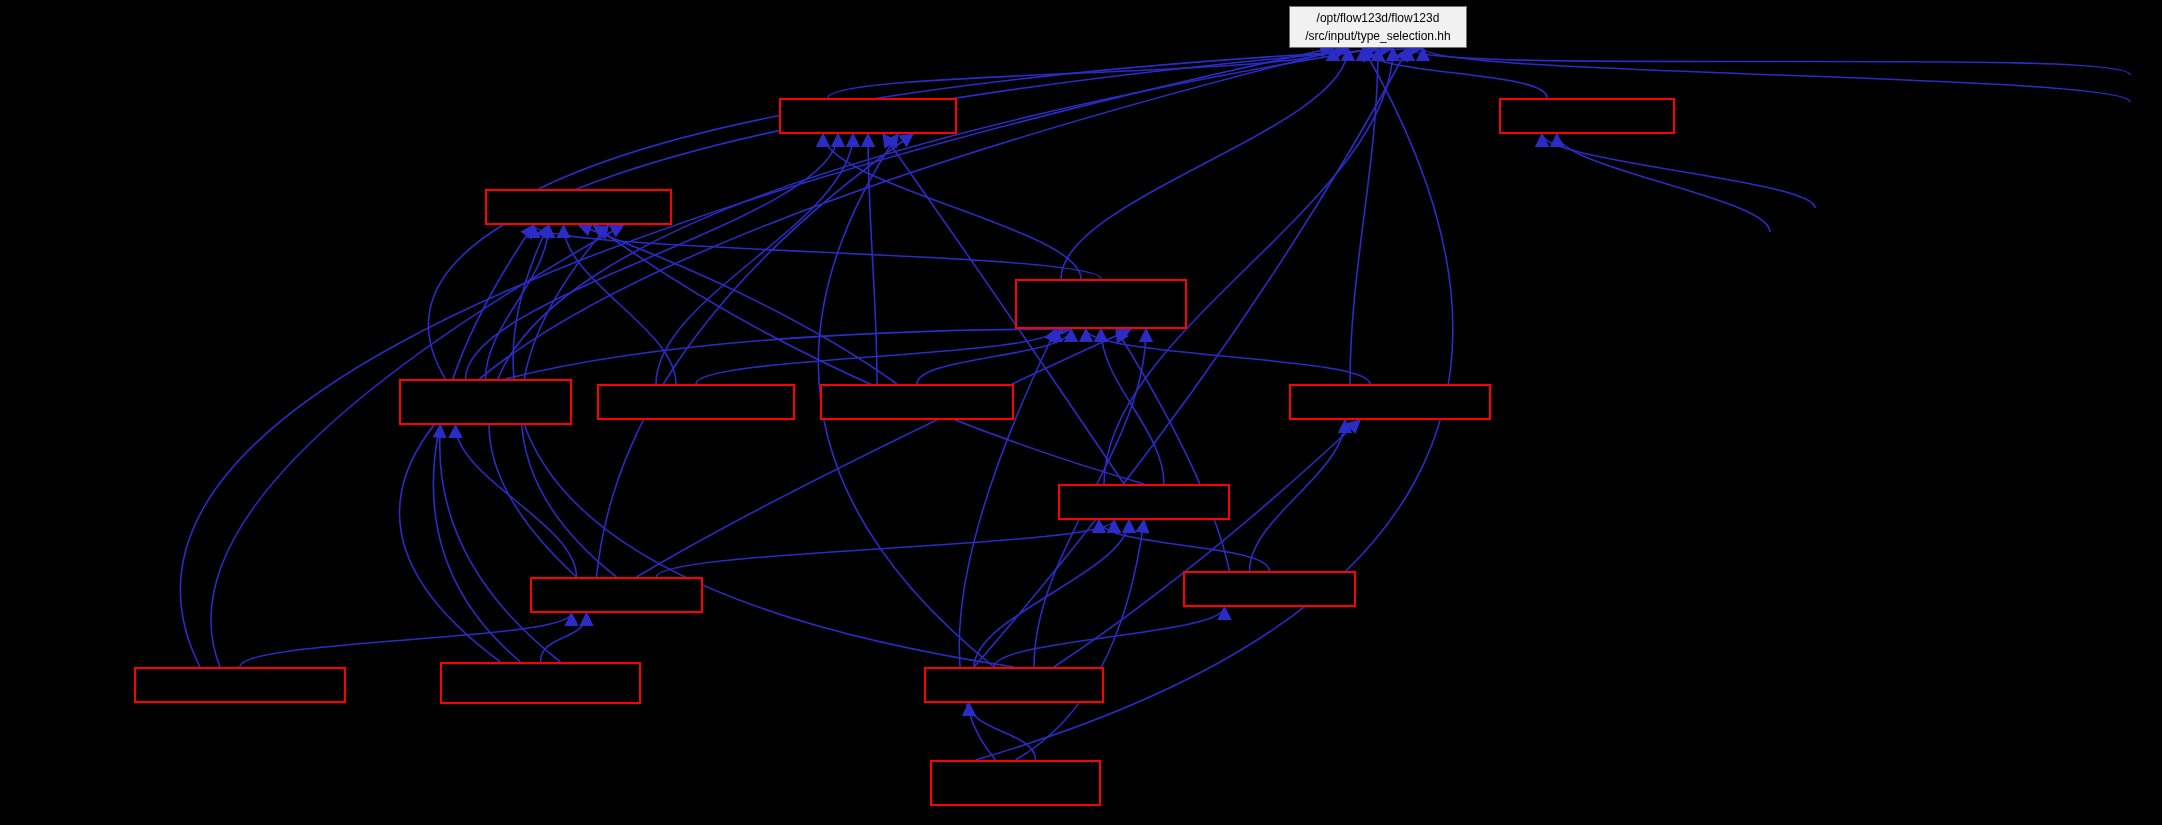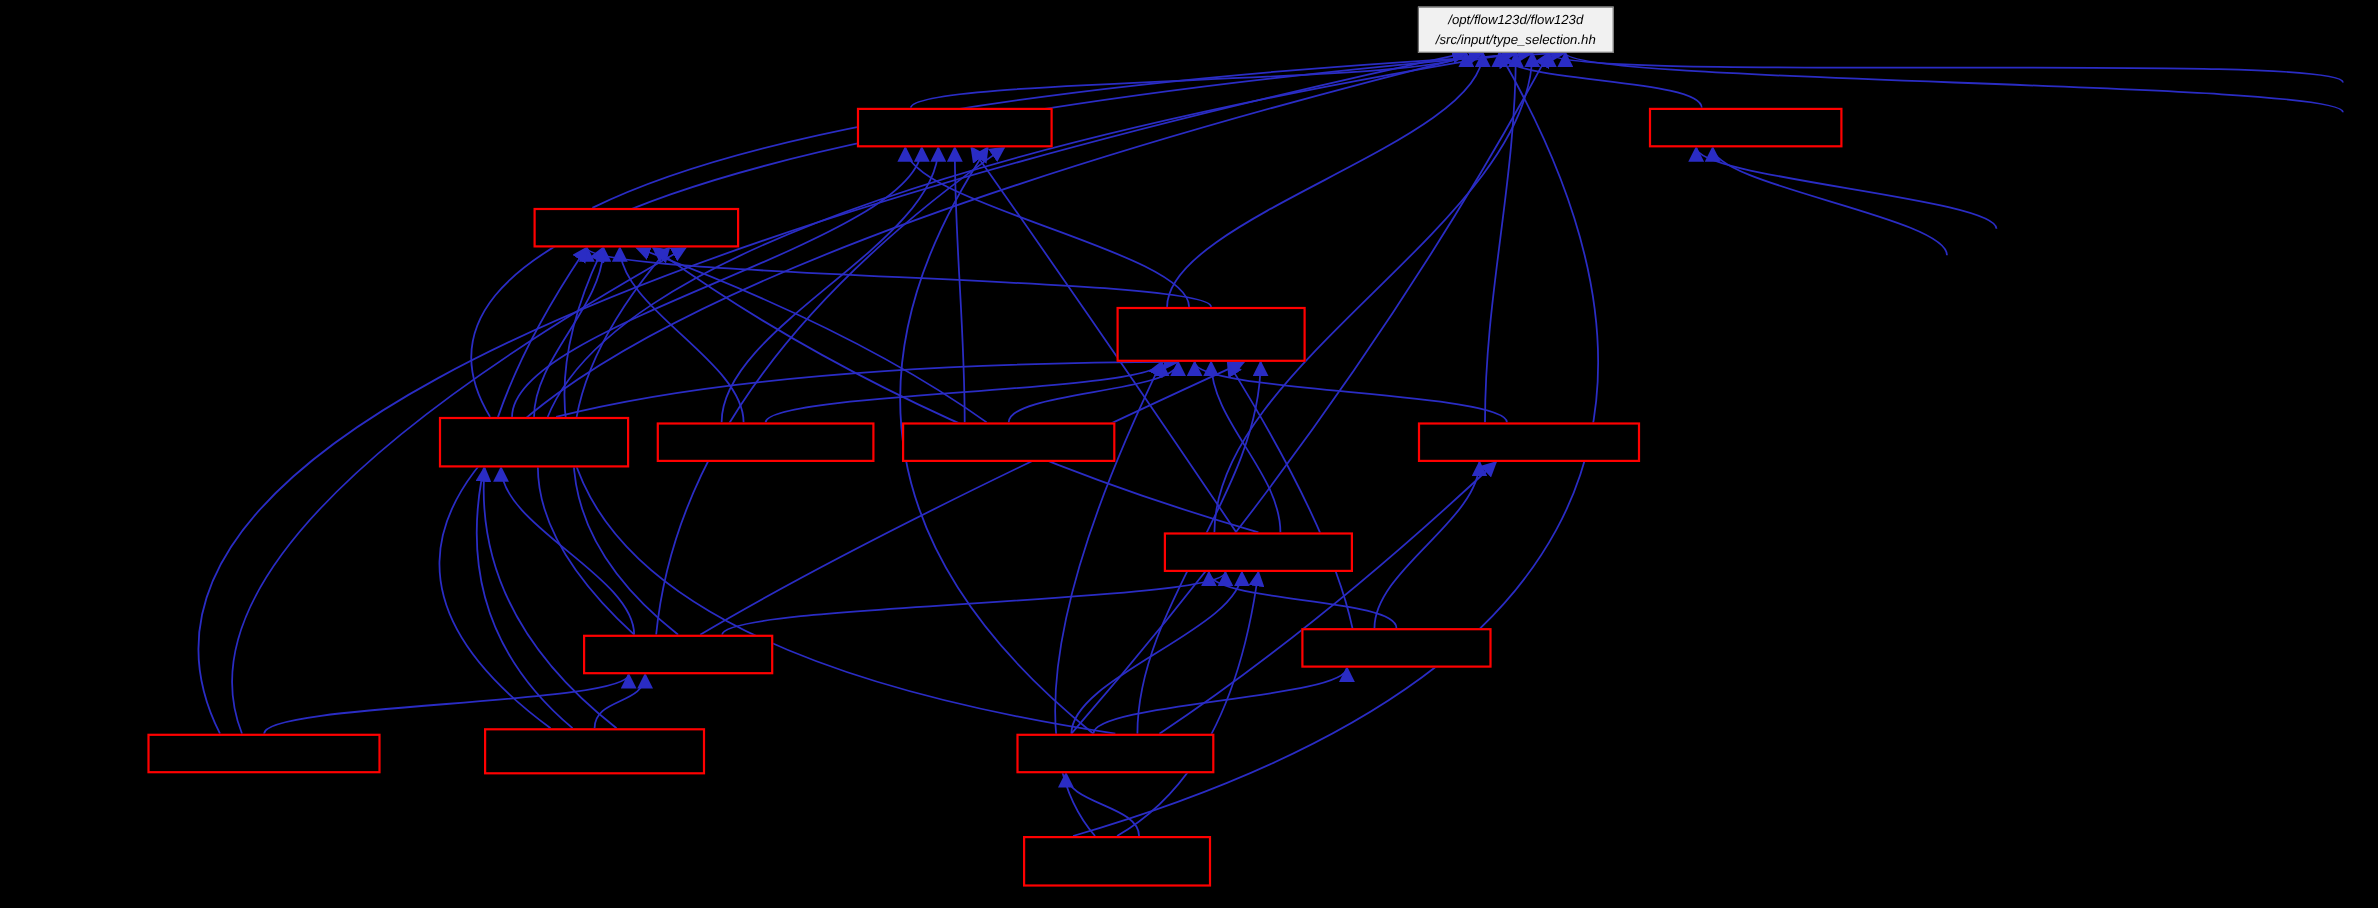--- a/index.html
+++ b/index.html
@@ -41,21 +41,20 @@
     color: #000000;
     font-size: 12px;
     line-height: 1.5;
     display: flex;
     flex-direction: column;
     align-items: center;
     justify-content: center;
     white-space: nowrap;
     padding: 2px 5px;
     text-align: left;
-    font-style: italic;
   }
   .edge {
     fill: none;
     stroke-width: 1.6px;
   }
 </style>
 </head>
 <body>
 
 <div id="graph">

